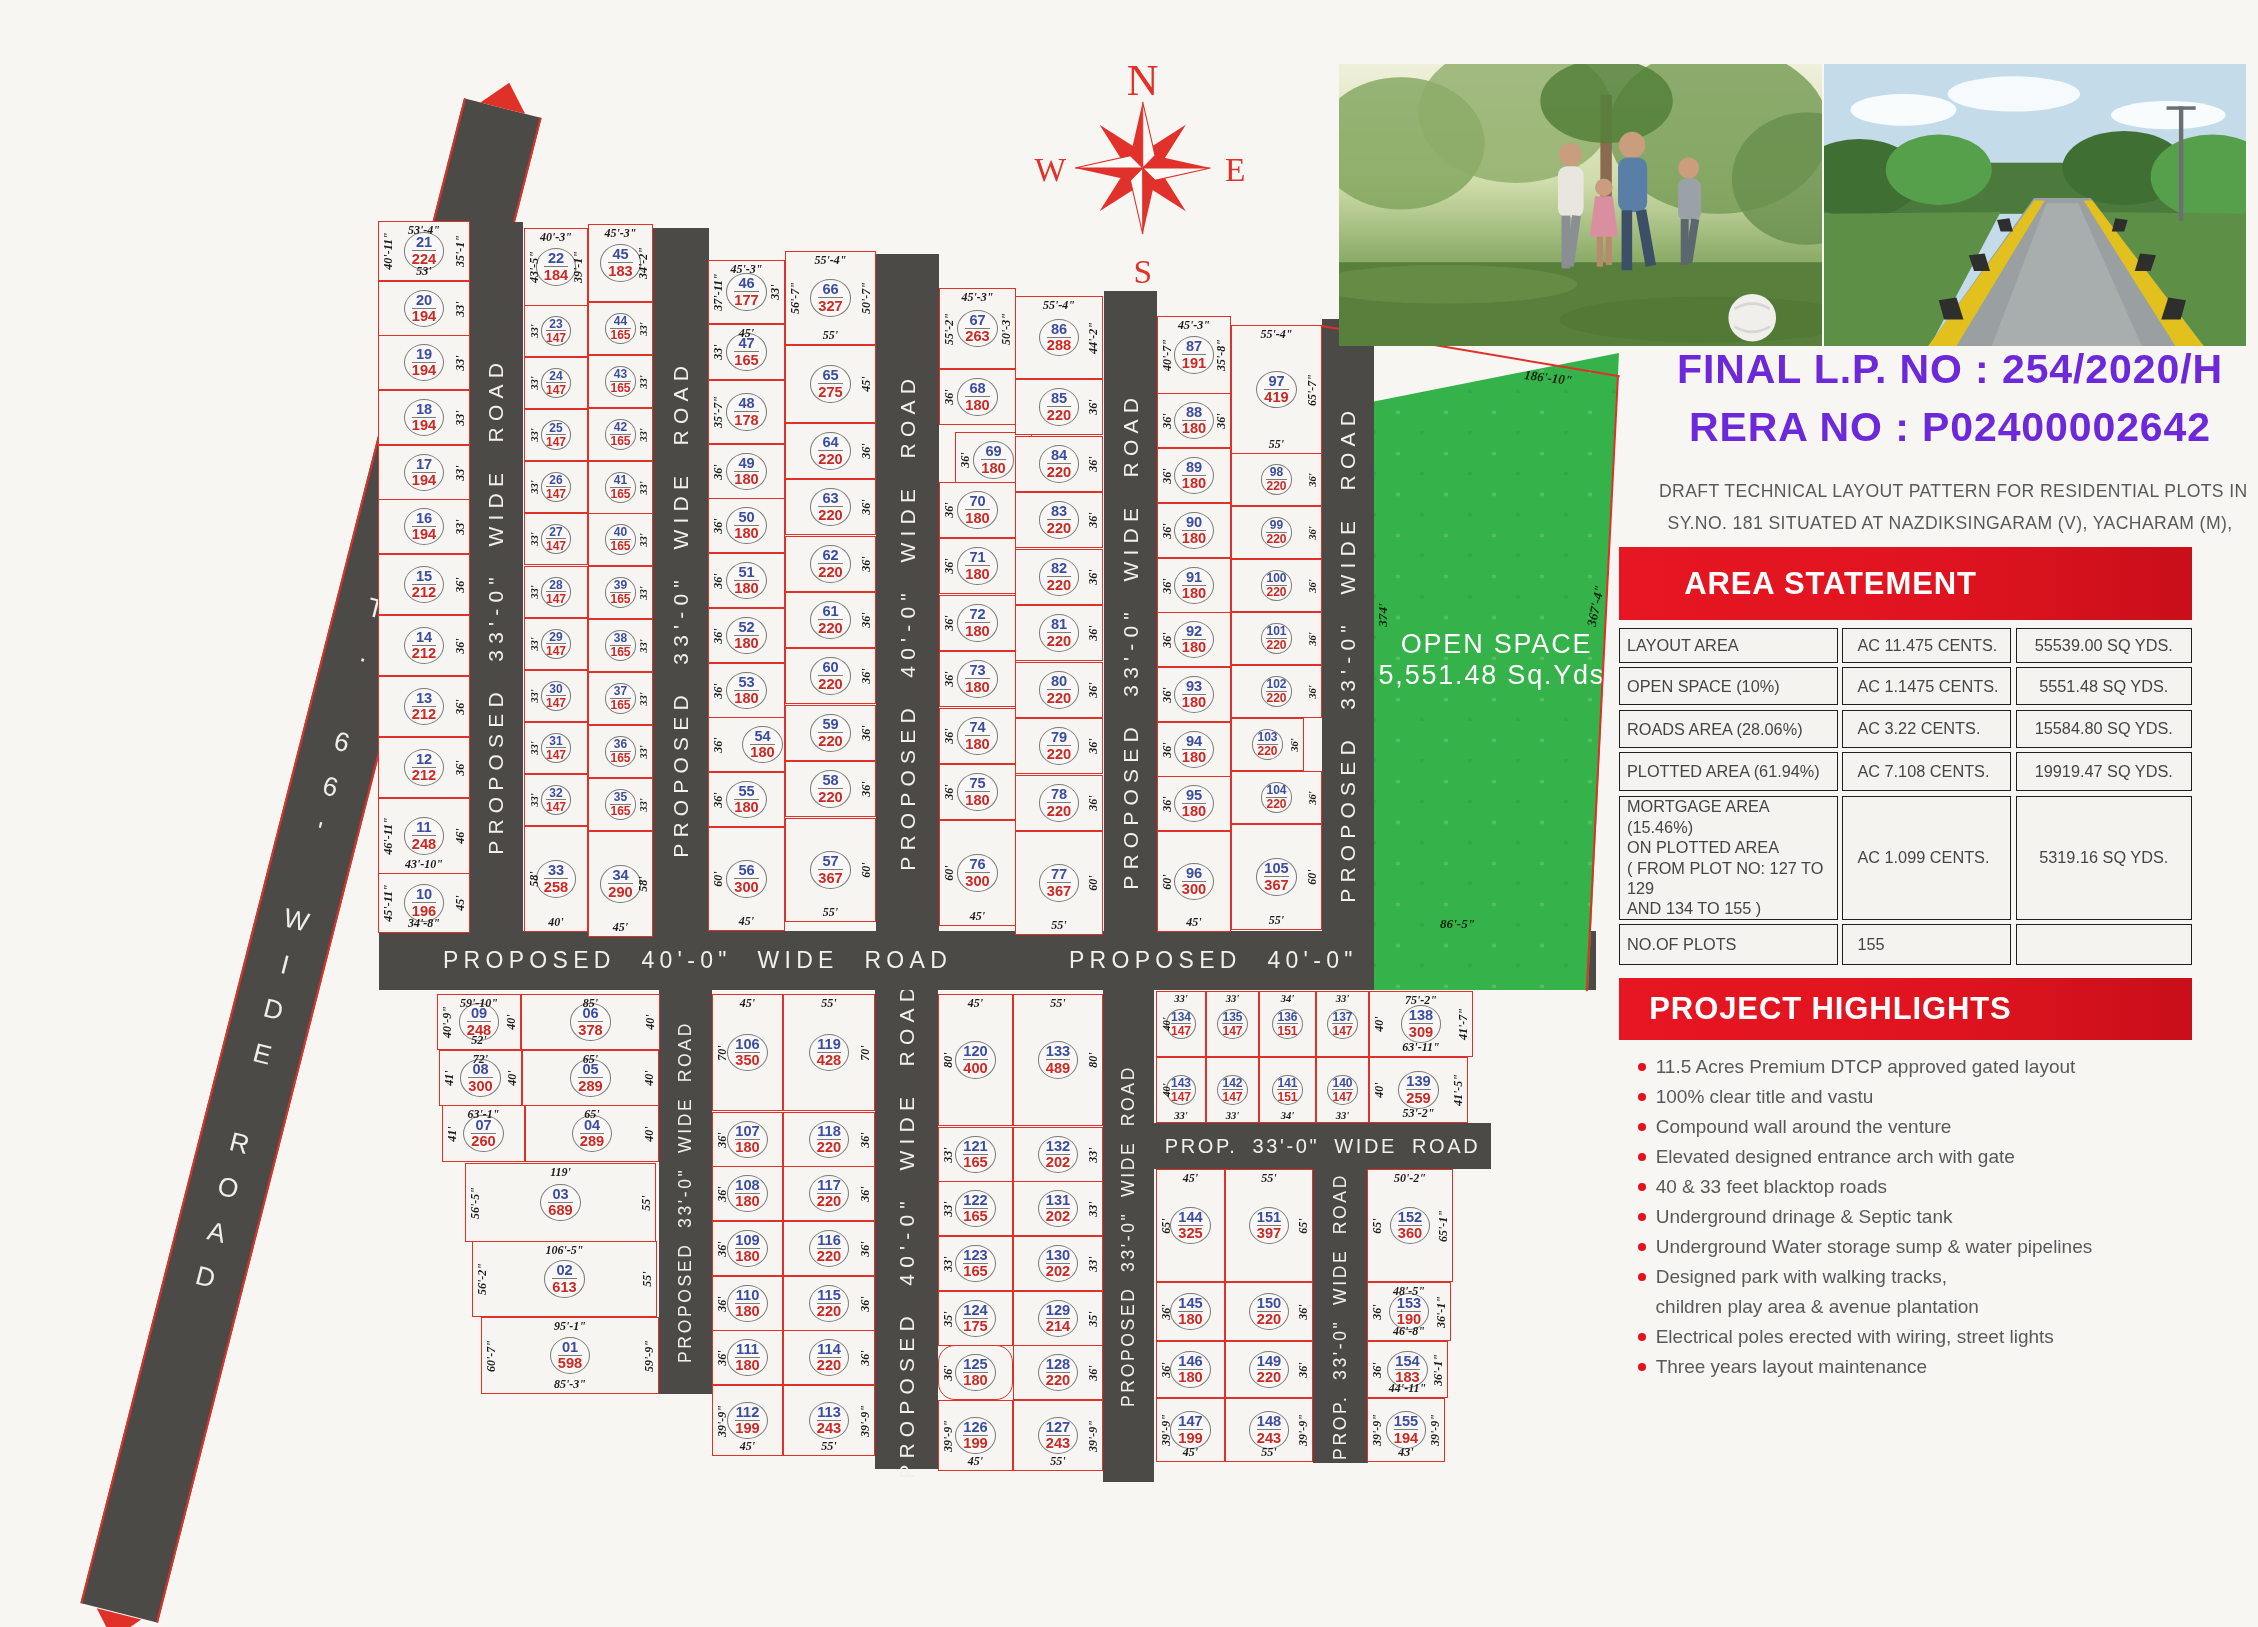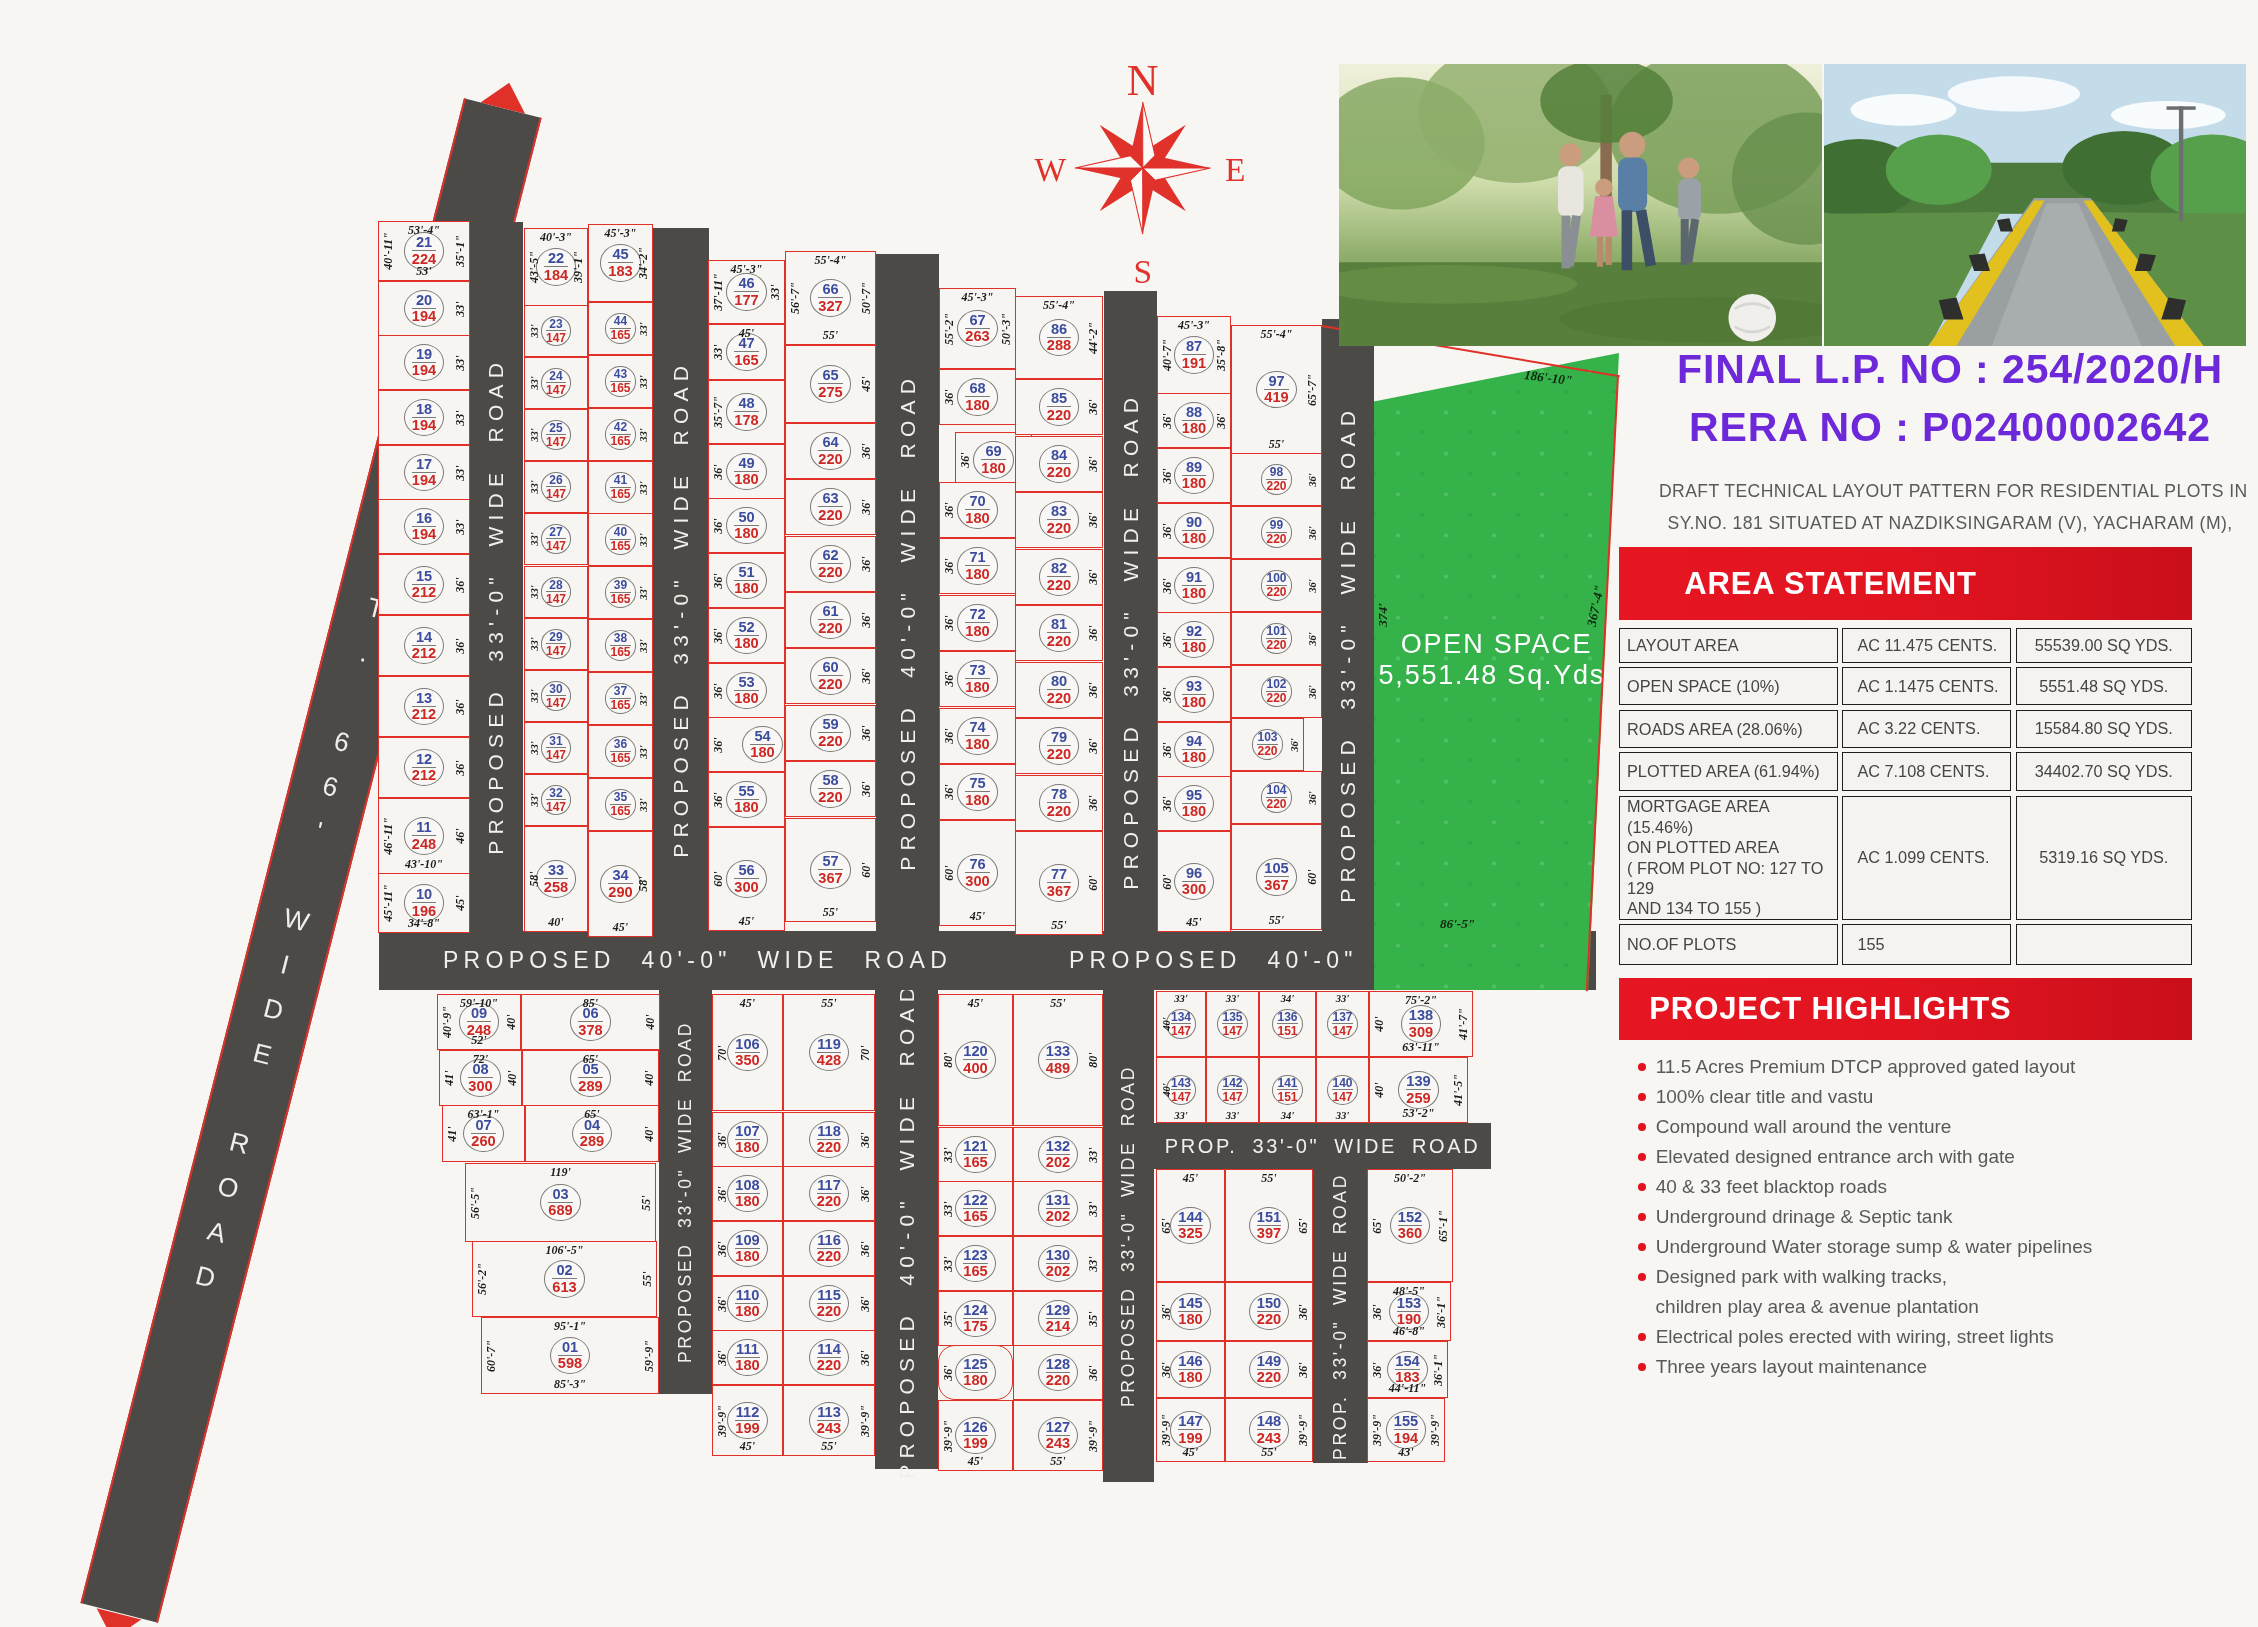--- a/index.html
+++ b/index.html
@@ -1406,21 +1406,21 @@
       <div class="cell cen">AC 11.475 CENTS.</div>
       <div class="cell sqy">55539.00 SQ YDS.</div>
       <div class="cell lab">OPEN SPACE (10%)</div>
       <div class="cell cen">AC 1.1475 CENTS.</div>
       <div class="cell sqy">5551.48 SQ YDS.</div>
       <div class="cell lab">ROADS AREA (28.06%)</div>
       <div class="cell cen">AC 3.22 CENTS.</div>
       <div class="cell sqy">15584.80 SQ YDS.</div>
       <div class="cell lab">PLOTTED AREA (61.94%)</div>
       <div class="cell cen">AC 7.108 CENTS.</div>
-      <div class="cell sqy">34402.70 SQ YDS.</div>
+      <div class="cell sqy">19919.47 SQ YDS.</div>
       <div class="cell lab">MORTGAGE AREA (15.46%)
 ON PLOTTED AREA
 ( FROM PLOT NO: 127 TO 129
 AND 134 TO 155 )</div>
       <div class="cell cen">AC 1.099 CENTS.</div>
       <div class="cell sqy">5319.16 SQ YDS.</div>
       <div class="cell lab">NO.OF PLOTS</div>
       <div class="cell cen">155</div>
       <div class="cell sqy"></div>
     </div>

